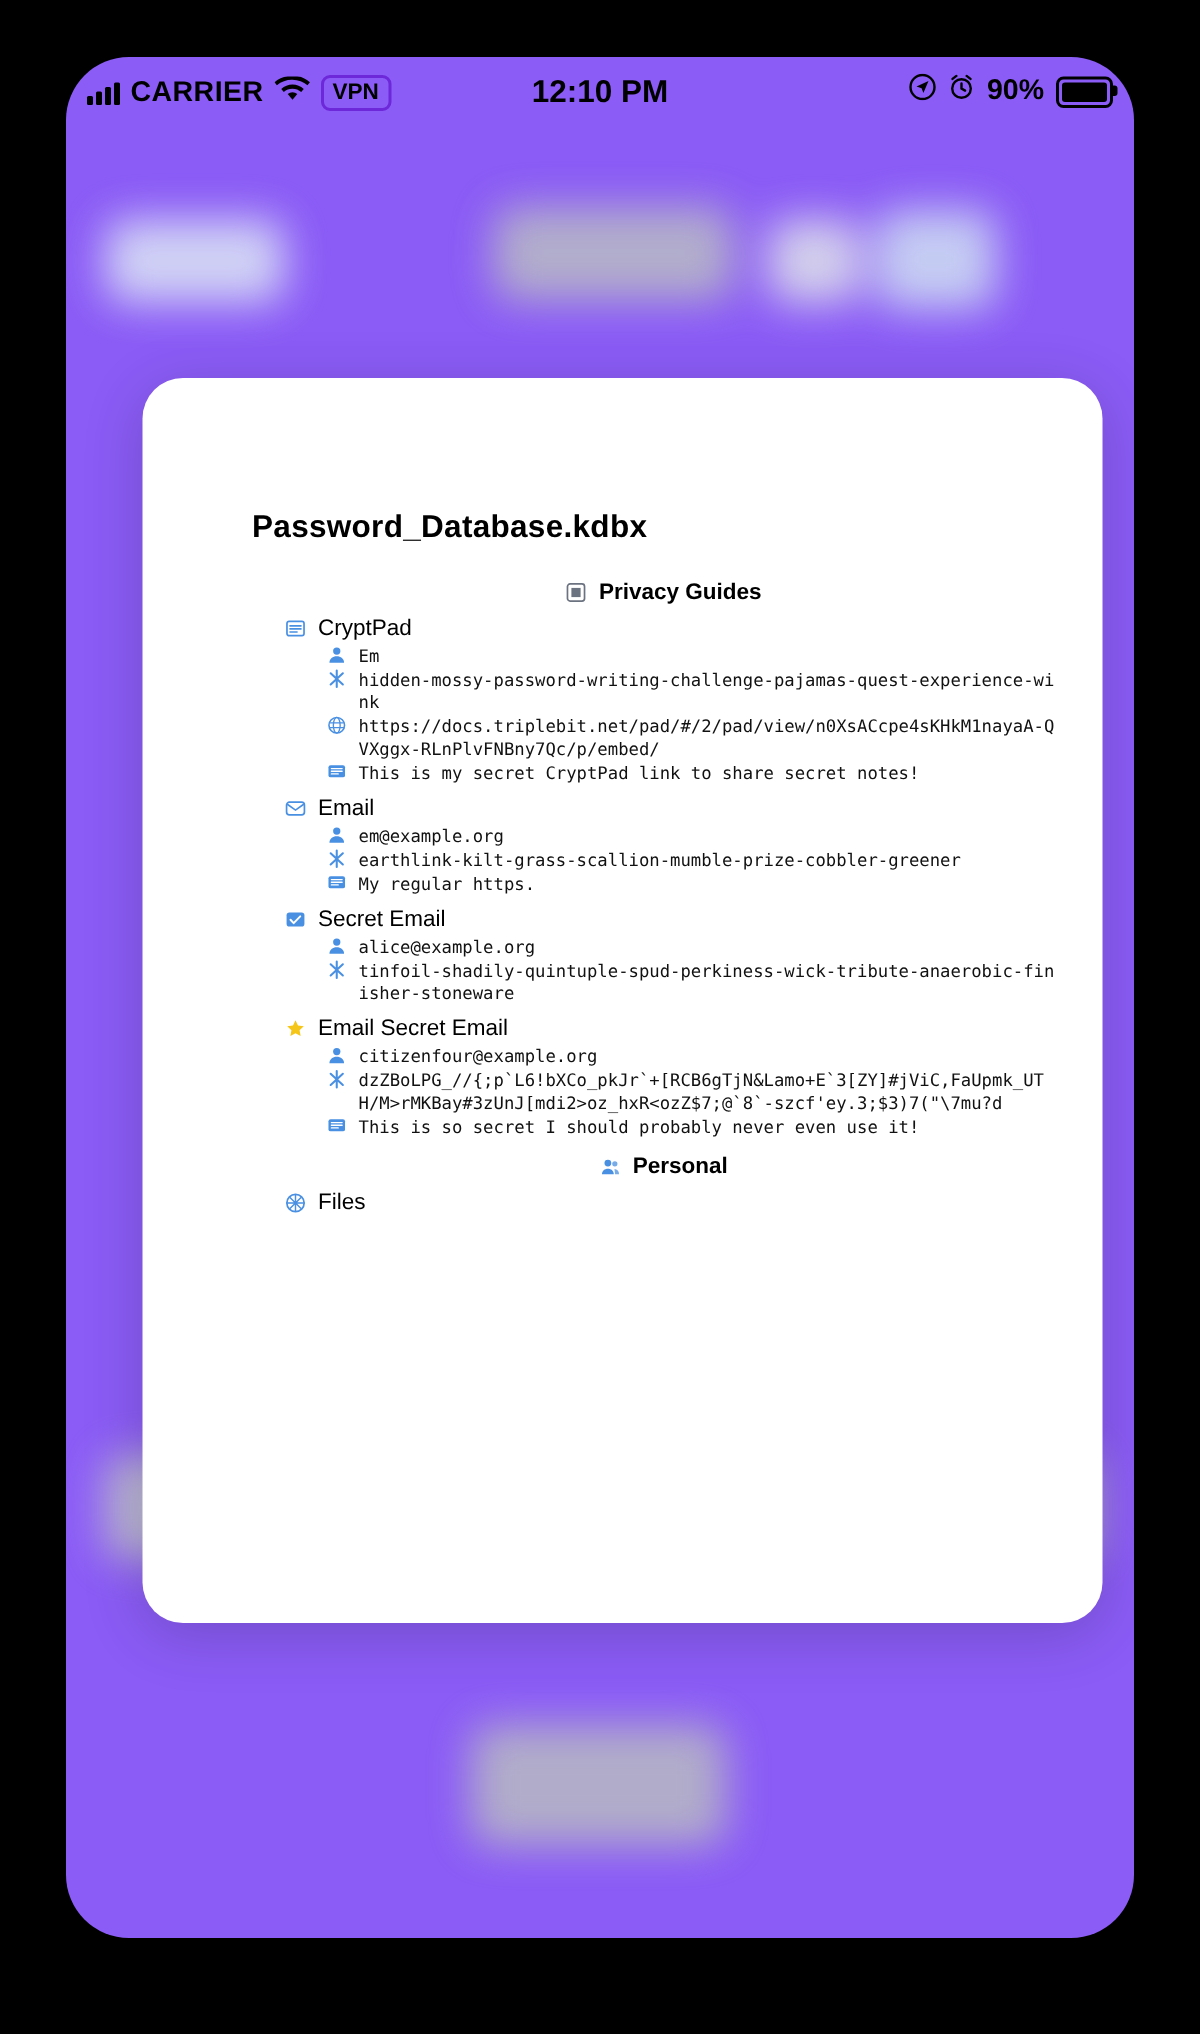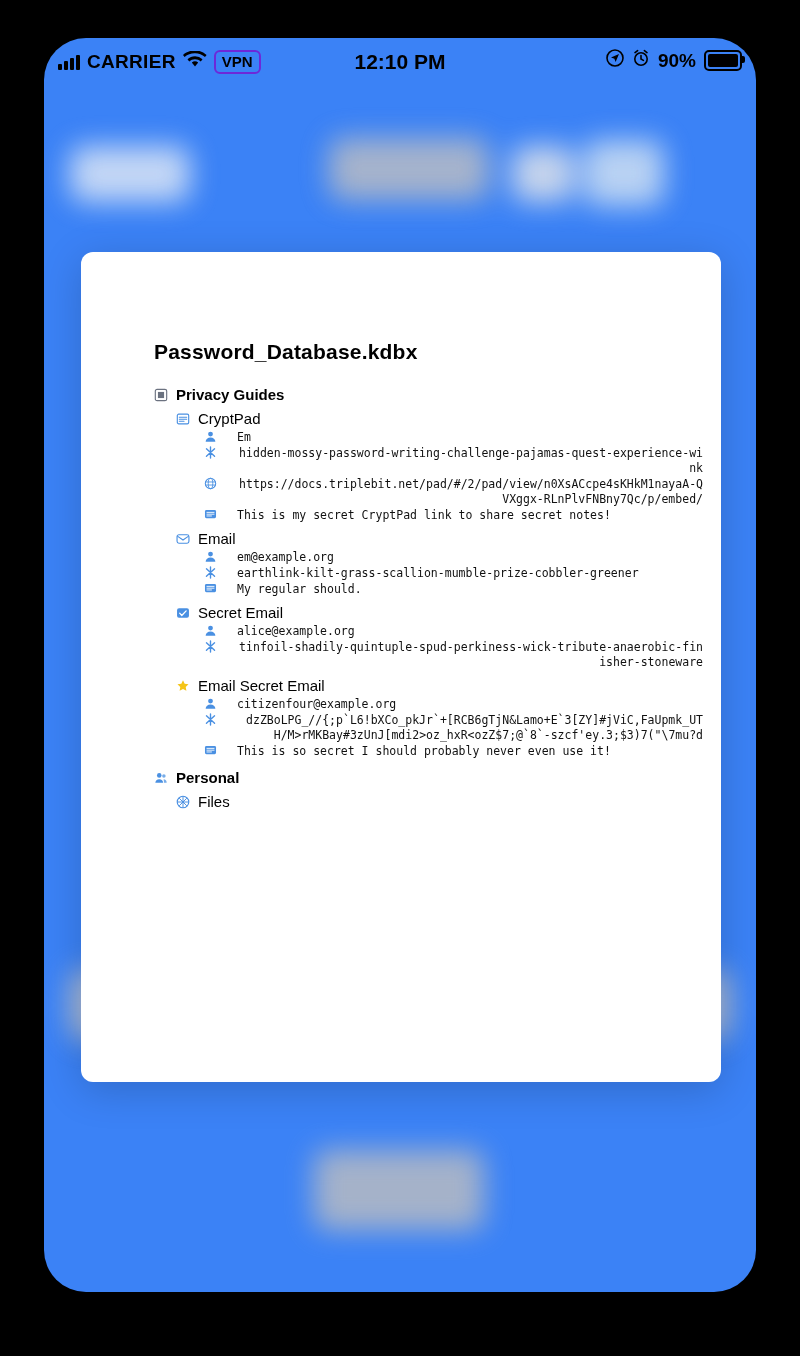--- a/index.html
+++ b/index.html
@@ -12,21 +12,21 @@
     font-family: "Liberation Sans", sans-serif;
   }
 
   #phone {
     position: absolute;
     left: 44px;
     top: 38px;
     width: 712px;
     height: 1254px;
     border-radius: 42px;
-    background: #3b82f6;
+    background: #8b5cf6;
     overflow: hidden;
   }
 
   
   #statusbar {
     position: absolute;
     left: 0; top: 0;
     width: 712px;
     height: 52px;
     color: #000;
@@ -101,26 +101,26 @@
     opacity: .85;
   }
   .bb {
     position: absolute;
     border-radius: 14px;
   }
 
   
   #sheet {
     position: absolute;
-    left: 37px;
+    left: 51px;
     top: 214px;
     width: 640px;
     height: 830px;
     background: #fff;
-    border-radius: 12px;
+    border-radius: 27px;
     box-shadow: 0 8px 40px rgba(0,0,0,.18);
     overflow: hidden;
   }
 
   #doc-title {
     position: absolute;
     left: 73px;
     top: 88px;
     font-size: 21px;
     font-weight: bold;
@@ -133,20 +133,21 @@
     left: 73px;
     top: 124px;
     right: 18px;
   }
 
   .group-row {
     display: flex;
     align-items: center;
     gap: 8px;
     margin-top: 10px;
+    justify-content: center;
   }
   .group-row .glabel {
     font-size: 15px;
     font-weight: bold;
     color: #000;
   }
 
   .entry {
     margin-top: 7px;
   }
@@ -160,27 +161,26 @@
     font-size: 15px;
     color: #000;
   }
   .fields {
     margin-left: 50px;
     margin-top: 3px;
   }
   .field {
     display: flex;
     align-items: flex-start;
-    gap: 20px;
+    gap: 8px;
     font-family: "DejaVu Sans Mono", monospace;
     font-size: 11.5px;
     line-height: 15px;
     color: #111;
     margin-top: 1px;
-    text-align: right;
   }
   .field .ftext {
     word-break: break-all;
     white-space: pre-wrap;
     max-width: 470px;
   }
   .ic {
     flex: 0 0 auto;
     width: 14px;
     height: 14px;
@@ -336,21 +336,21 @@
                 </span>
                 <span class="ftext">earthlink-kilt-grass-scallion-mumble-prize-cobbler-greener</span>
               </div>
               <div class="field">
                 <span class="ic ic-sm">
                   <svg width="13" height="13" viewBox="0 0 16 16">
                     <rect x="1.2" y="2.6" width="13.6" height="10" rx="1.8" fill="#4a90e2"></rect>
                     <path d="M3.6 5.4h8.8M3.6 7.6h8.8M3.6 9.8h5.6" stroke="#fff" stroke-width="1.1" stroke-linecap="round"></path>
                   </svg>
                 </span>
-                <span class="ftext">My regular should.</span>
+                <span class="ftext">My regular https.</span>
               </div>
             </div>
           </div>
           <div class="entry">
             <div class="entry-head">
               <span class="ic ">
                 <svg width="14" height="14" viewBox="0 0 16 16">
                   <rect x="1.2" y="2.6" width="13.6" height="10.8" rx="2.2" fill="#4a90e2"></rect>
                   <path d="M4.2 8.2l2.4 2.6 5-5.2" fill="none" stroke="#fff" stroke-width="1.5" stroke-linecap="round" stroke-linejoin="round"></path>
                 </svg>

